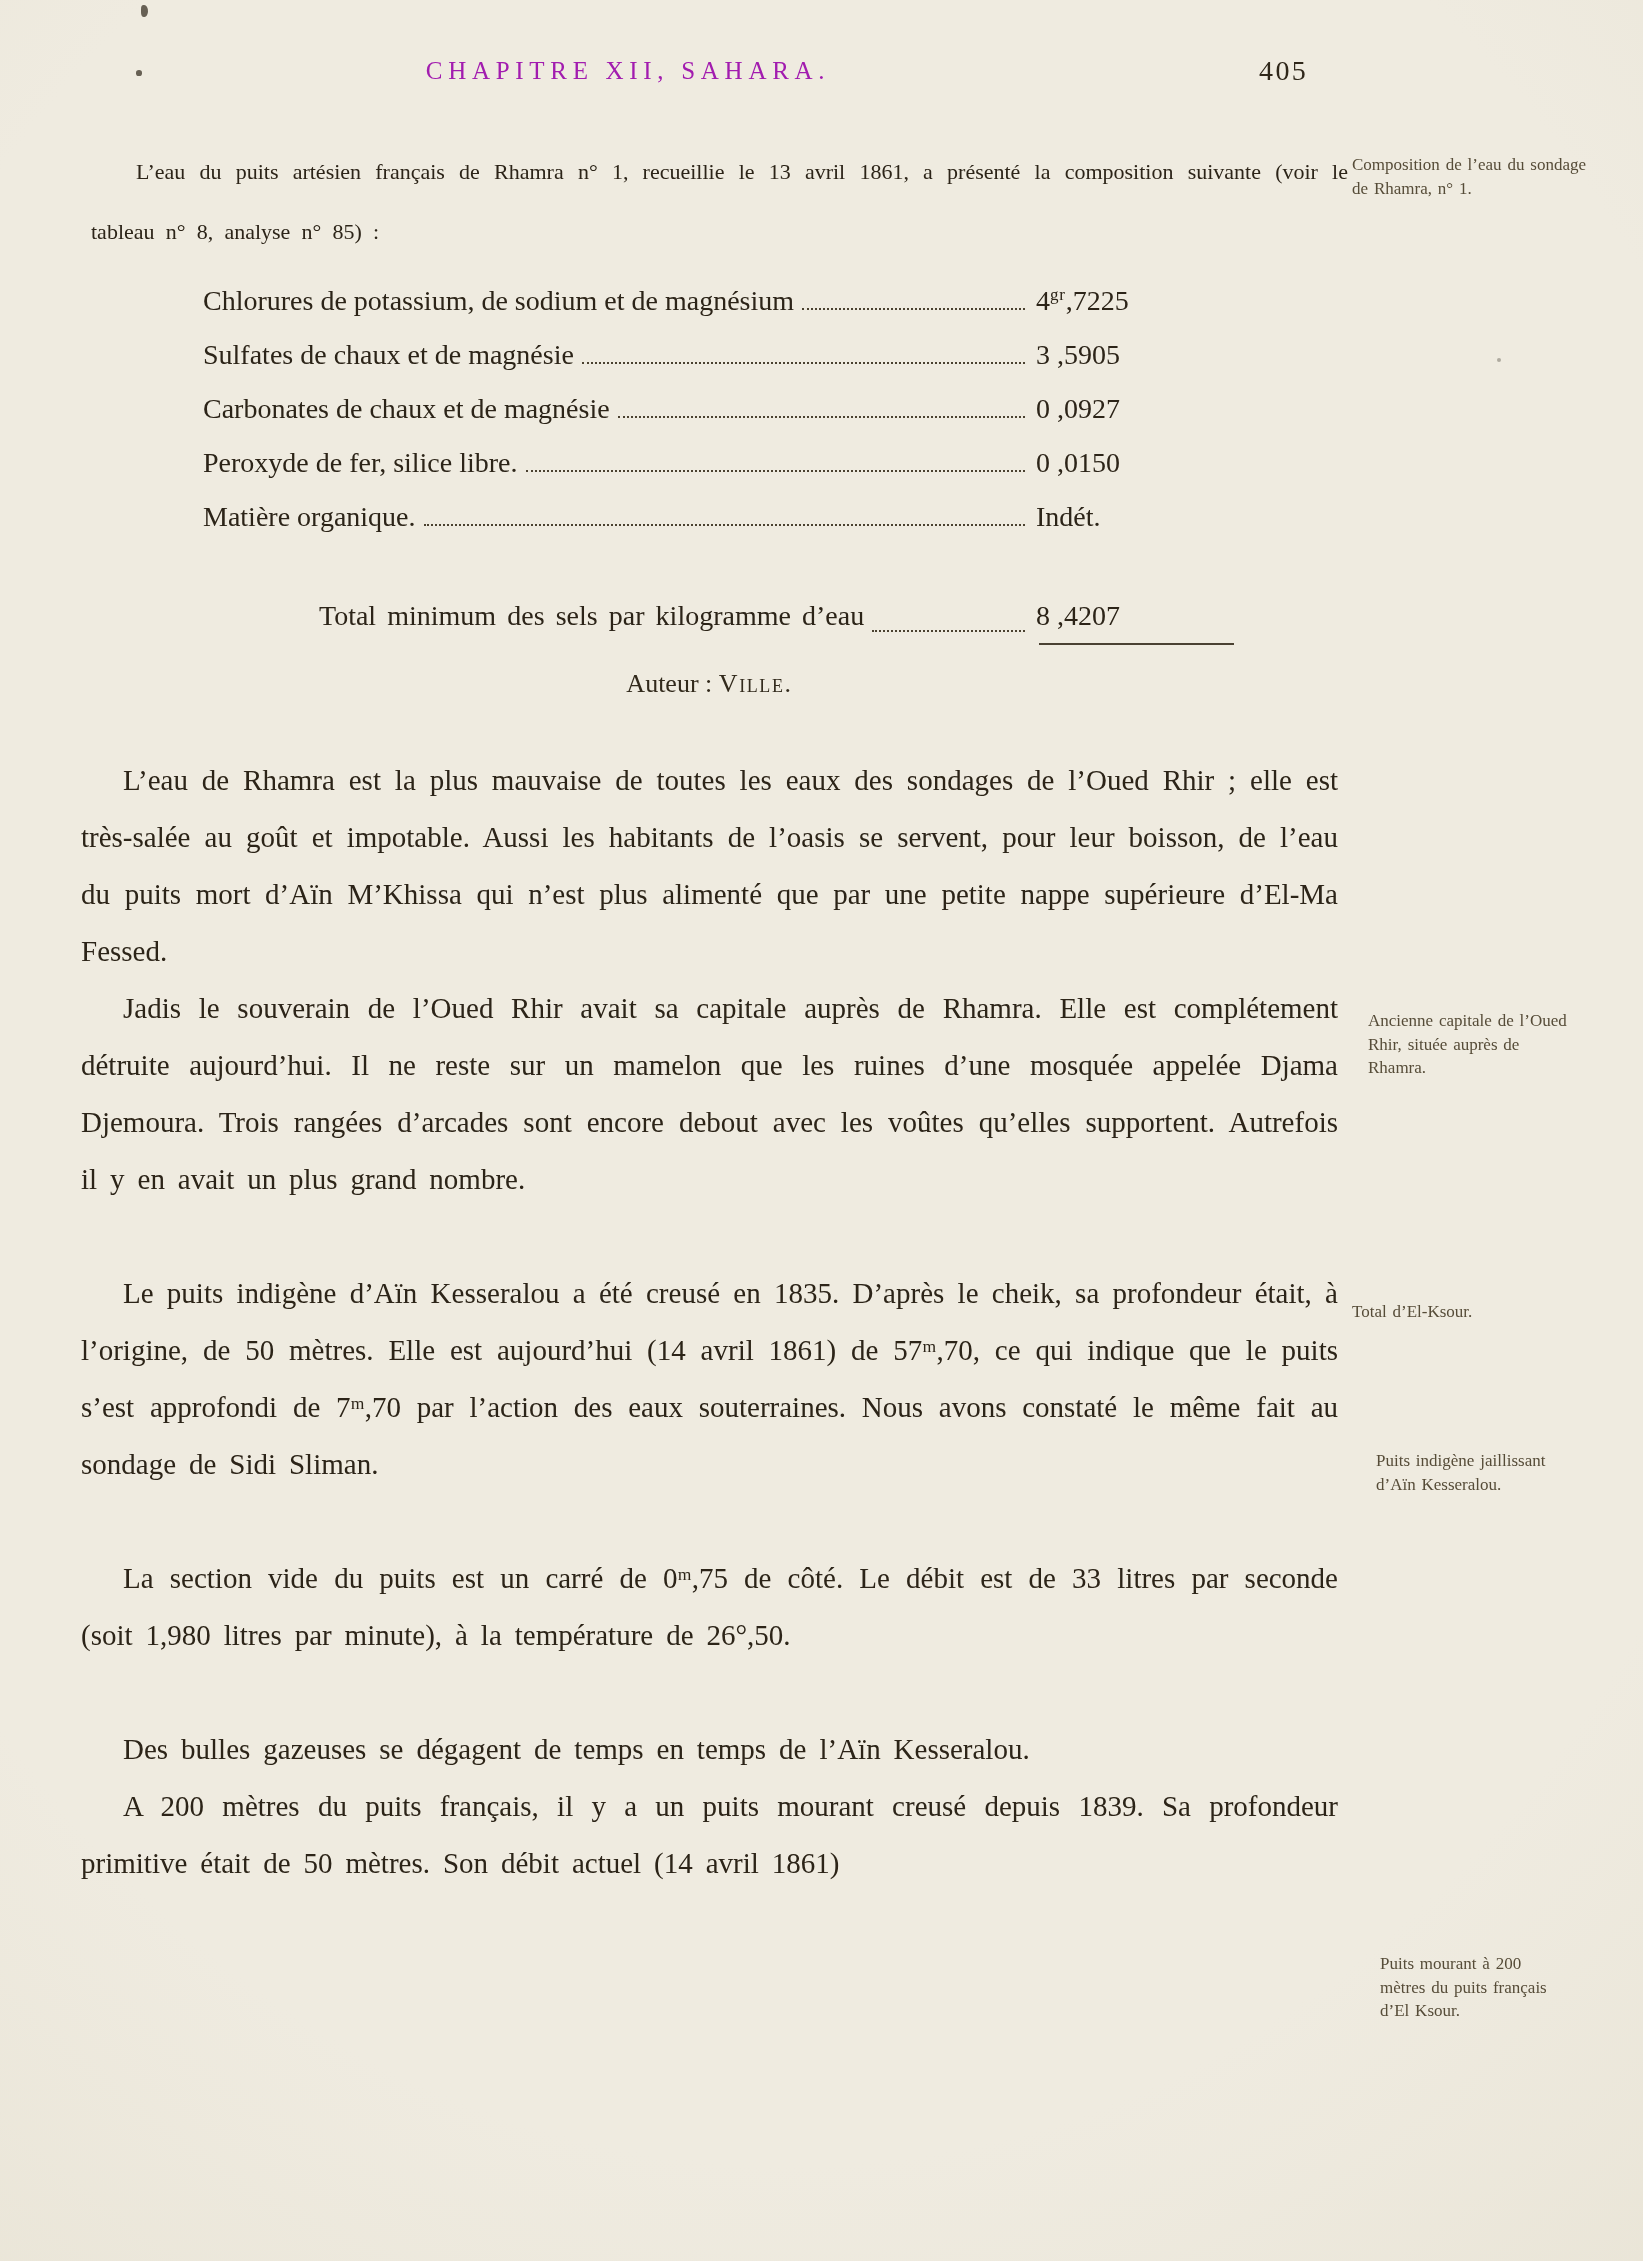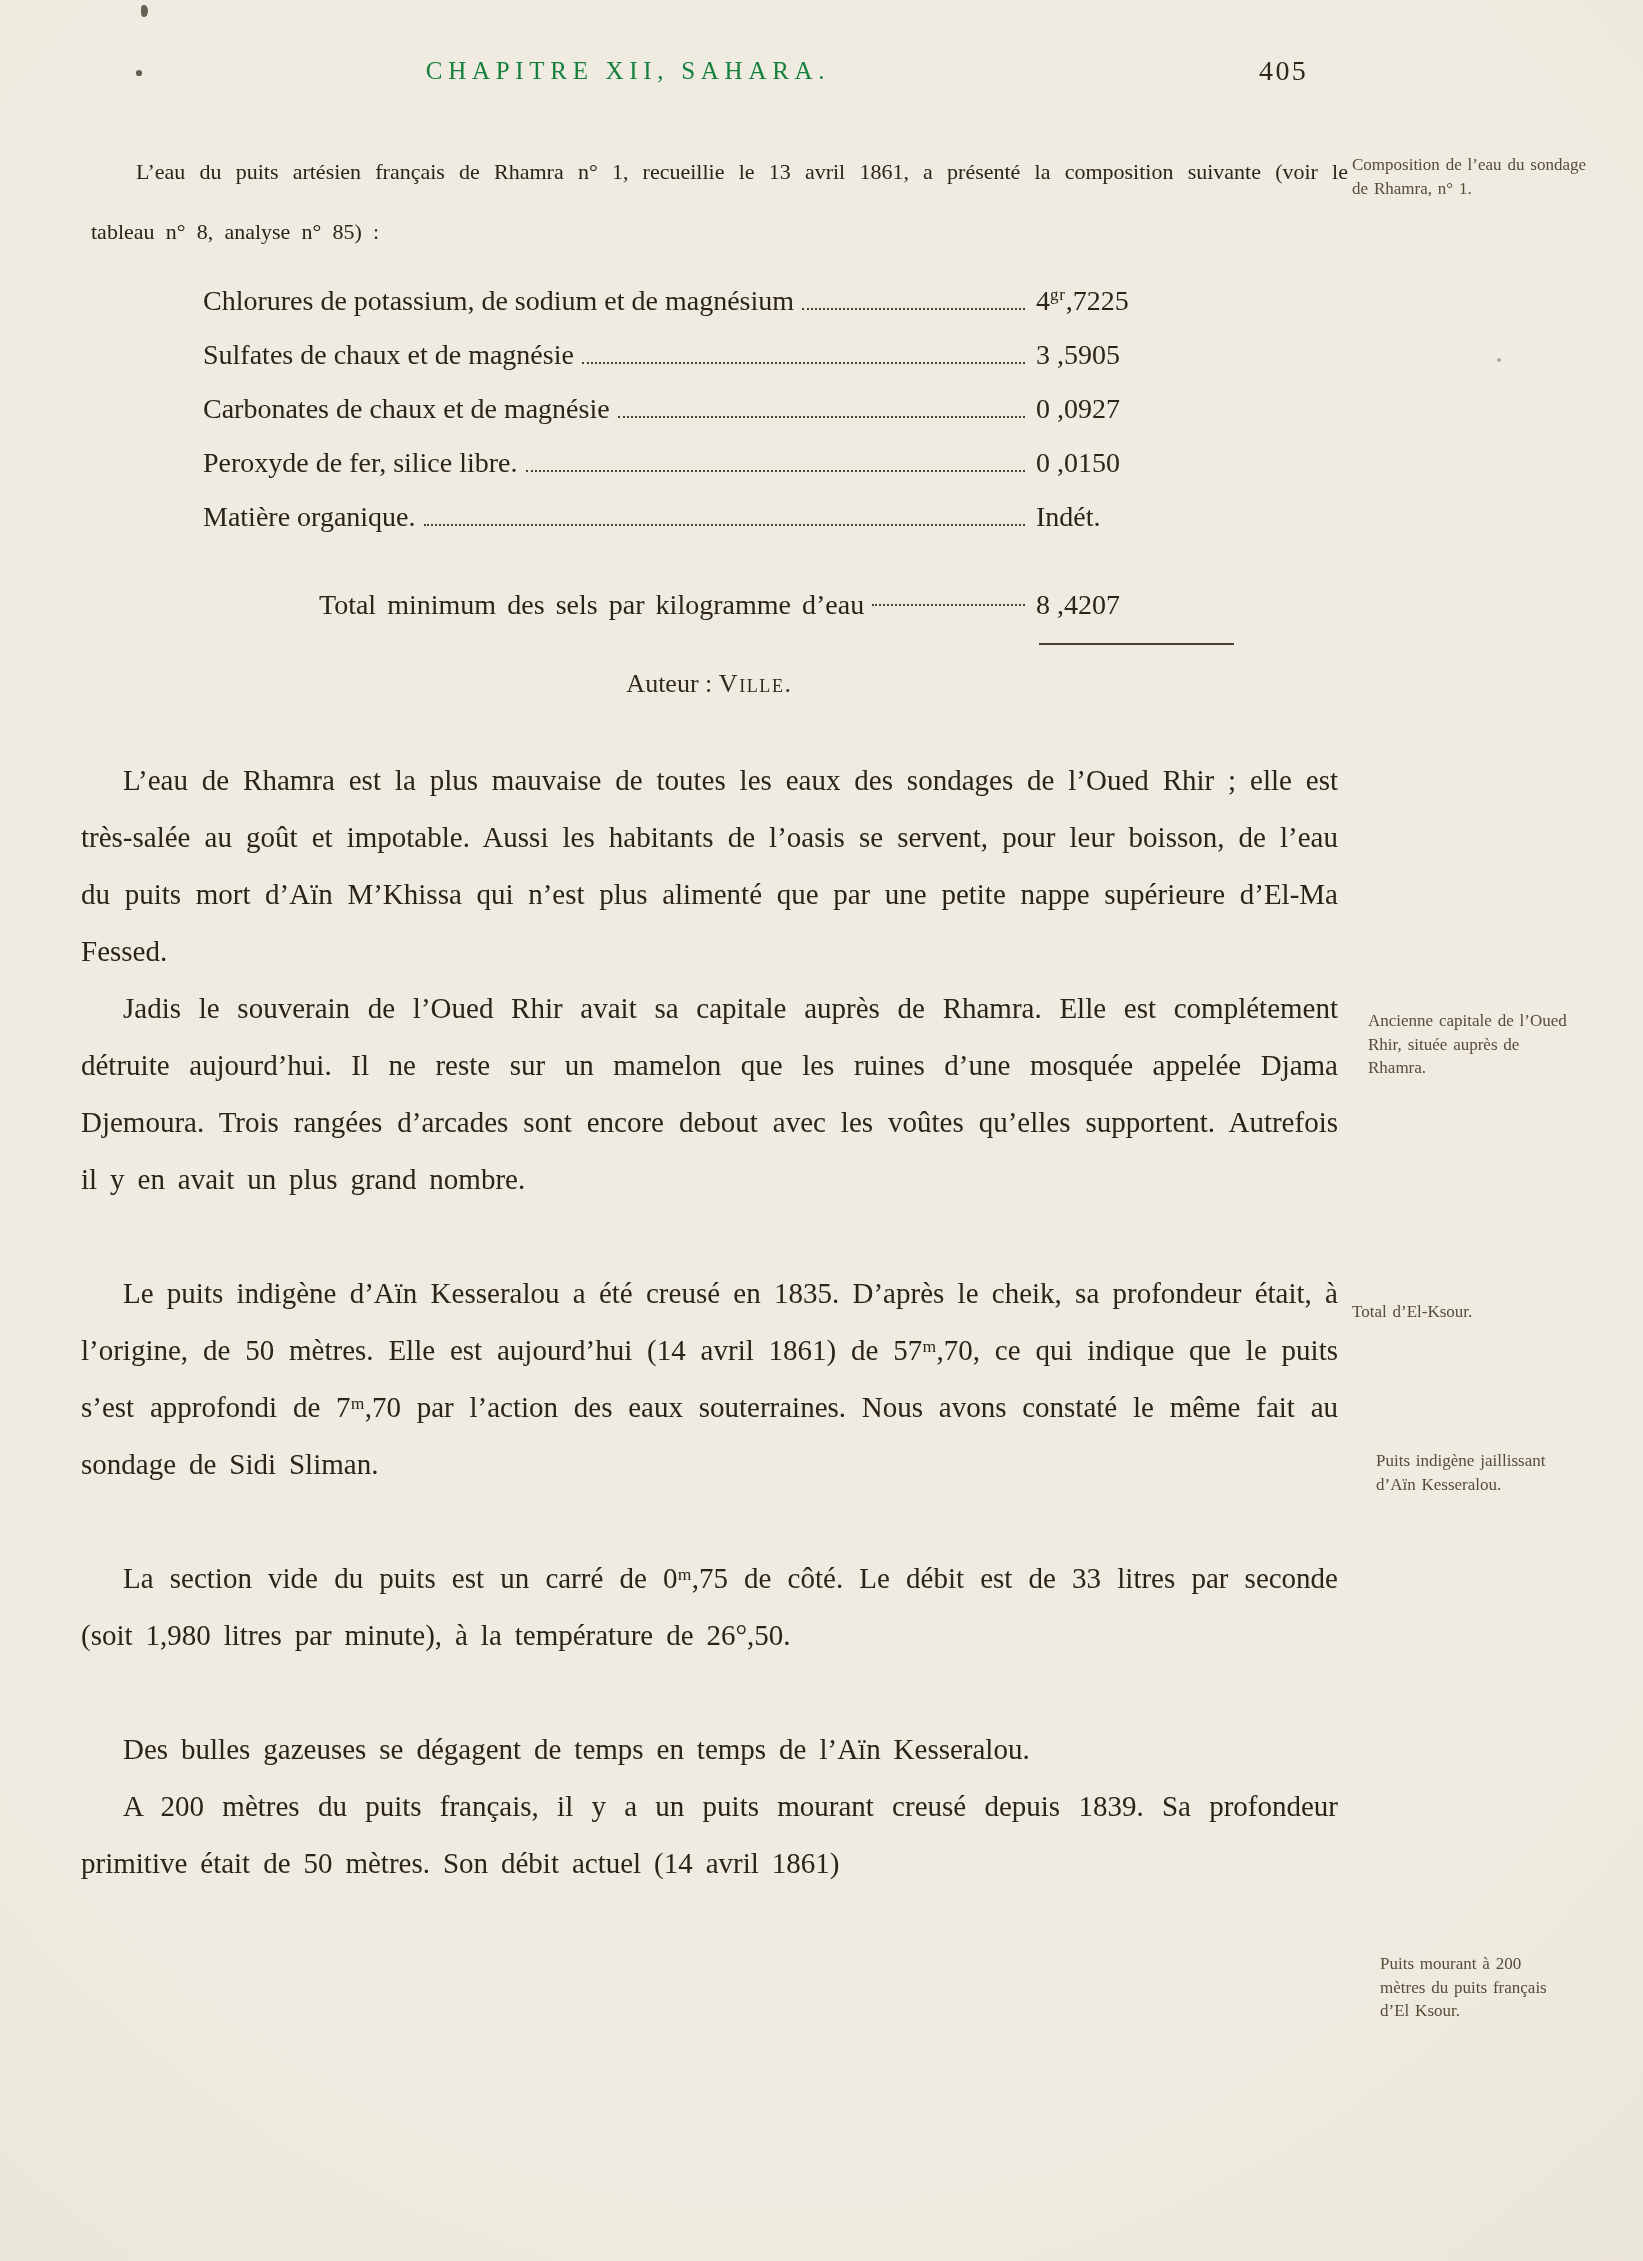--- a/index.html
+++ b/index.html
@@ -15,21 +15,21 @@
   }
 
   .abs { position: absolute; }
 
   
   .chapter-head {
     left: 81px; top: 57px; width: 1094px;
     text-align: center;
     font-size: 25px;
     letter-spacing: 5.7px;
-    color: #15803d;
+    color: #a21caf;
   }
   .page-number {
     left: 1259px; top: 55px;
     font-size: 28px;
     letter-spacing: 2.4px;
     color: #2f271a;
   }
 
   
   .intro {
@@ -58,21 +58,21 @@
     margin: 0 11.4px 0 8.1px;
   }
   .tvalue {
     flex: 0 0 auto;
     width: 194px;
     white-space: pre;
   }
   .tvalue sup { font-size: 17px; letter-spacing: 0.8px; }
   .total-row {
     display: flex;
-    align-items: center;
+    align-items: flex-end;
     height: 54px;
     margin-top: 23px;
   }
   .total-row .tlabel { padding-left: 238px; white-space: nowrap; word-spacing: 4.1px; }
   .total-rule {
     left: 1039px; top: 643px;
     width: 195px; height: 1.6px;
     background: #4a4132;
   }
 

